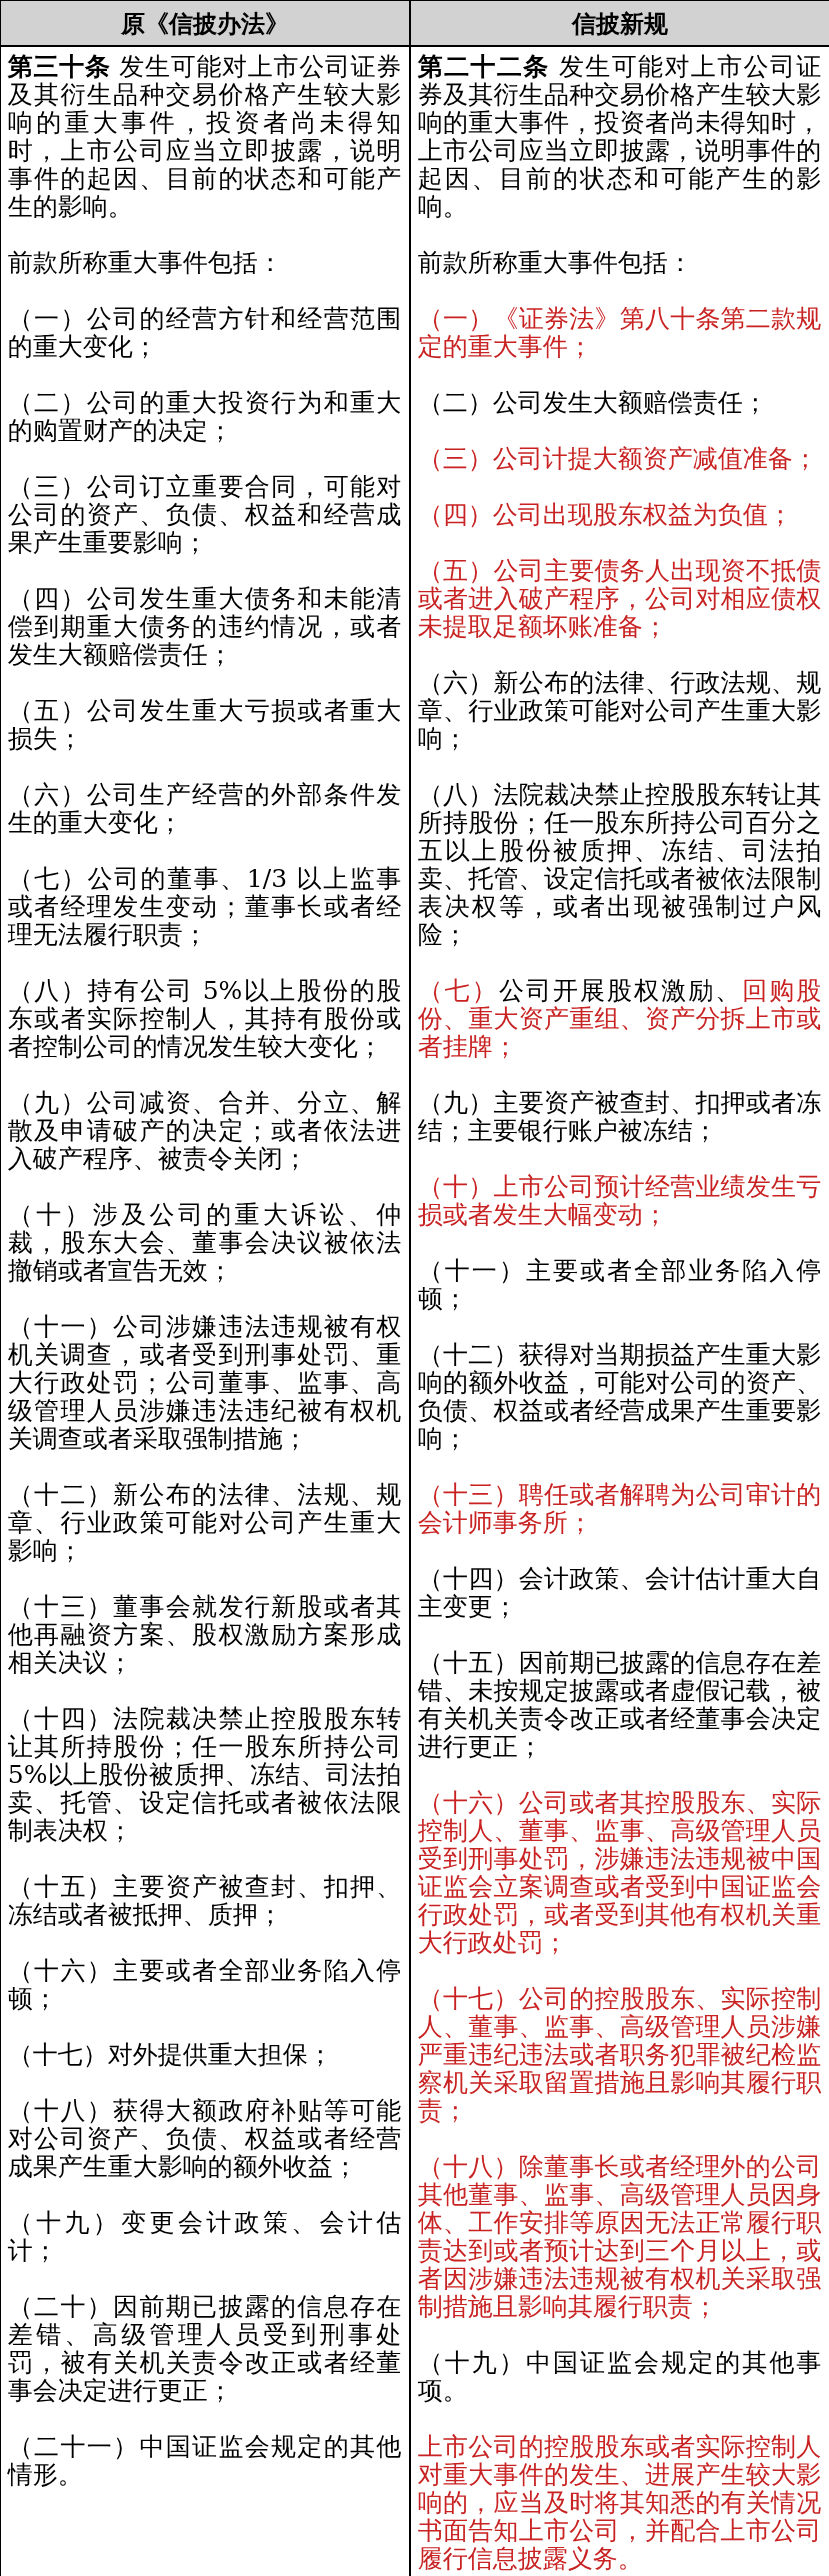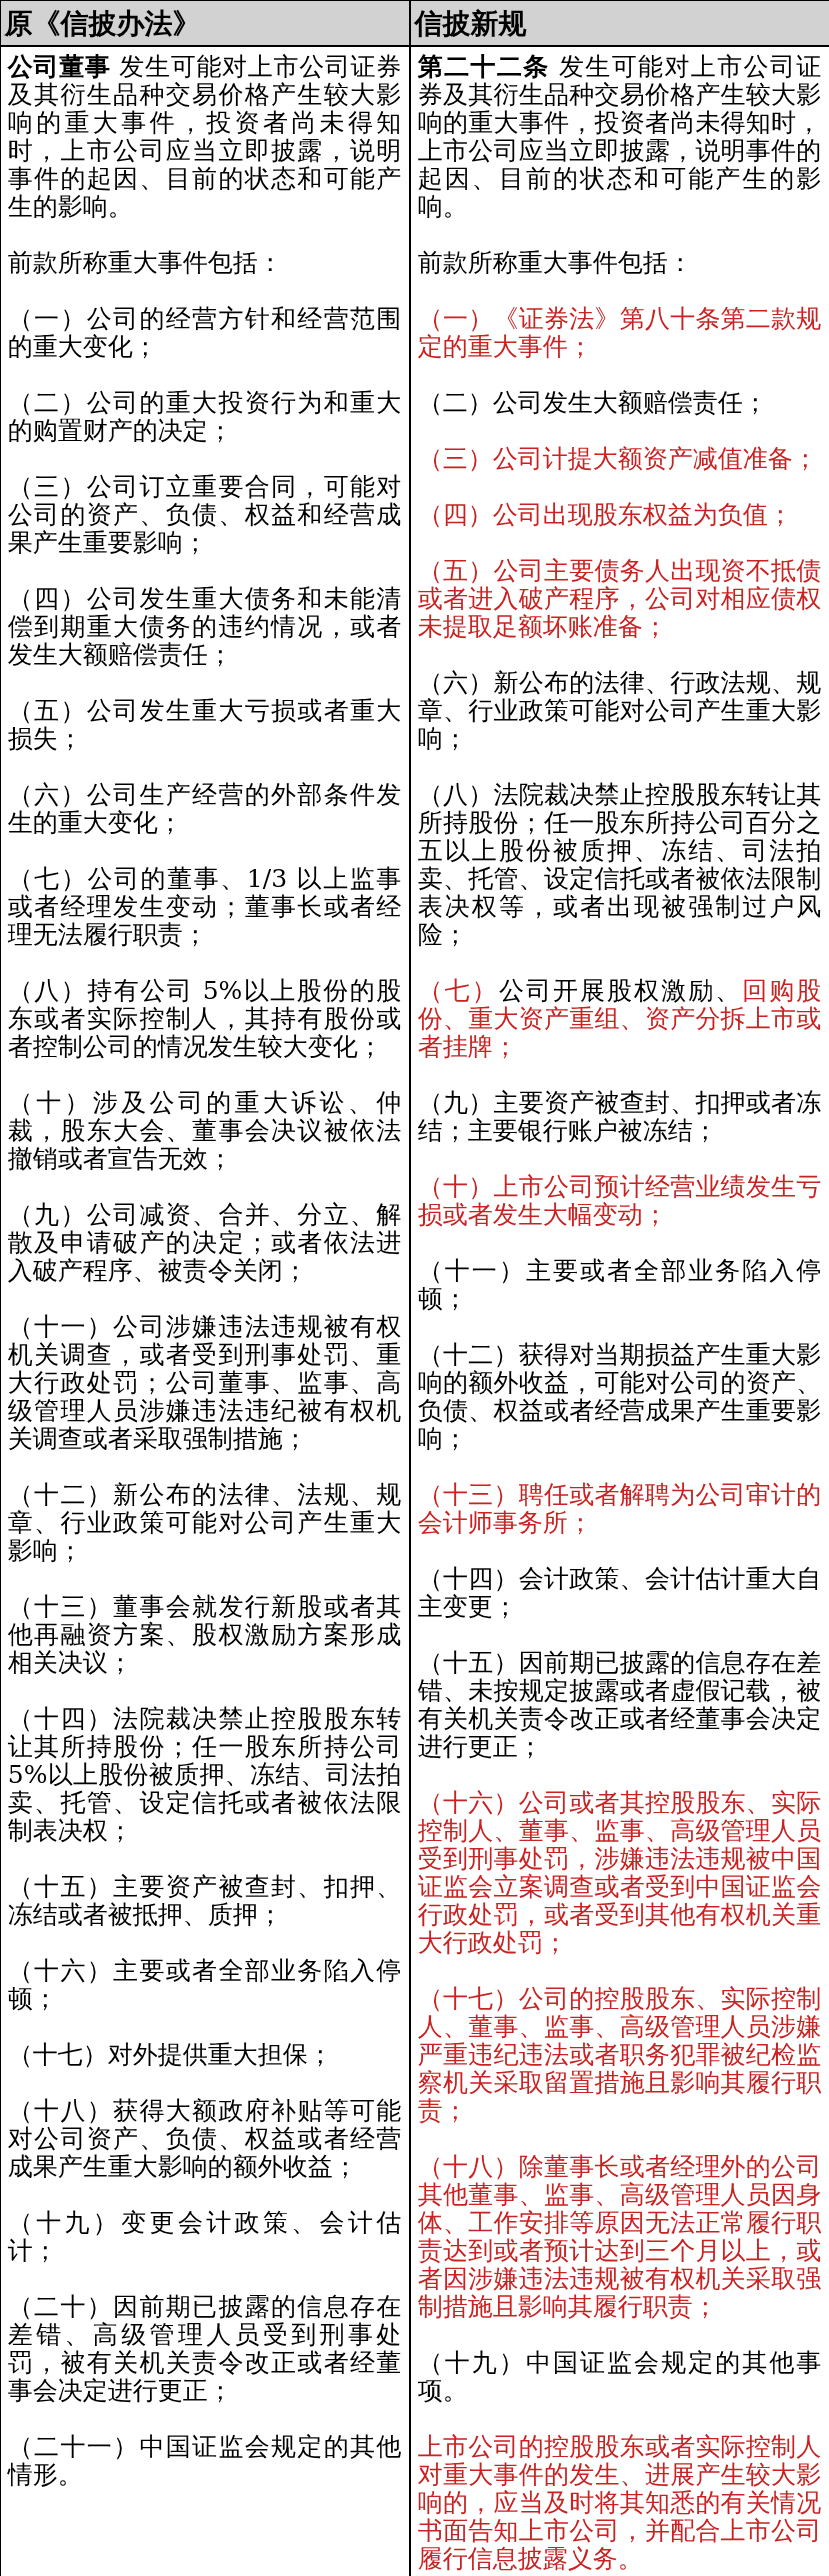--- a/index.html
+++ b/index.html
@@ -17,22 +17,23 @@
   }
   .header-row {
     display: flex;
     background: var(--header-bg, #d2d2d2);
     border-bottom: 2.6px solid var(--border, #000);
   }
   .header-cell {
     flex: 0 0 408px;
     box-sizing: border-box;
     font-weight: bold;
-    font-size: 28px;
+    font-size: 24px;
     line-height: 29px;
+    text-align: center;
     padding: 7.7px 3.4px;
   }
   .header-cell + .header-cell {
     flex: 1 1 auto;
     border-left: 2.6px solid var(--border, #000);
   }
   .body-row {
     display: flex;
     border-bottom: 2.6px solid var(--border, #000);
   }
@@ -65,32 +66,32 @@
 </head>
 <body>
 
 <div class="doc">
   <div class="header-row">
     <div class="header-cell">原《信披办法》</div>
     <div class="header-cell">信披新规</div>
   </div>
   <div class="body-row row-main">
     <div class="cell">
-        <p class="para"><span class="bold">公司董事</span><span>  发生可能对上市公司证券及其衍生品种交易价格产生较大影响的重大事件，投资者尚未得知时，上市公司应当立即披露，说明事件的起因、目前的状态和可能产生的影响。</span></p>
+        <p class="para"><span class="bold">第三十条</span><span>  发生可能对上市公司证券及其衍生品种交易价格产生较大影响的重大事件，投资者尚未得知时，上市公司应当立即披露，说明事件的起因、目前的状态和可能产生的影响。</span></p>
         <p class="para"><span>前款所称重大事件包括：</span></p>
         <p class="para"><span>（一）公司的经营方针和经营范围的重大变化；</span></p>
         <p class="para"><span>（二）公司的重大投资行为和重大的购置财产的决定；</span></p>
         <p class="para"><span>（三）公司订立重要合同，可能对公司的资产、负债、权益和经营成果产生重要影响；</span></p>
         <p class="para"><span>（四）公司发生重大债务和未能清偿到期重大债务的违约情况，或者发生大额赔偿责任；</span></p>
         <p class="para"><span>（五）公司发生重大亏损或者重大损失；</span></p>
         <p class="para"><span>（六）公司生产经营的外部条件发生的重大变化；</span></p>
         <p class="para"><span>（七）公司的董事、1/3 以上监事或者经理发生变动；董事长或者经理无法履行职责；</span></p>
         <p class="para"><span>（八）持有公司 5%以上股份的股东或者实际控制人，其持有股份或者控制公司的情况发生较大变化；</span></p>
+        <p class="para"><span>（九）公司减资、合并、分立、解散及申请破产的决定；或者依法进入破产程序、被责令关闭；</span></p>
         <p class="para"><span>（十）涉及公司的重大诉讼、仲裁，股东大会、董事会决议被依法撤销或者宣告无效；</span></p>
-        <p class="para"><span>（九）公司减资、合并、分立、解散及申请破产的决定；或者依法进入破产程序、被责令关闭；</span></p>
         <p class="para"><span>（十一）公司涉嫌违法违规被有权机关调查，或者受到刑事处罚、重大行政处罚；公司董事、监事、高级管理人员涉嫌违法违纪被有权机关调查或者采取强制措施；</span></p>
         <p class="para"><span>（十二）新公布的法律、法规、规章、行业政策可能对公司产生重大影响；</span></p>
         <p class="para"><span>（十三）董事会就发行新股或者其他再融资方案、股权激励方案形成相关决议；</span></p>
         <p class="para"><span>（十四）法院裁决禁止控股股东转让其所持股份；任一股东所持公司 5%以上股份被质押、冻结、司法拍卖、托管、设定信托或者被依法限制表决权；</span></p>
         <p class="para"><span>（十五）主要资产被查封、扣押、冻结或者被抵押、质押；</span></p>
         <p class="para"><span>（十六）主要或者全部业务陷入停顿；</span></p>
         <p class="para"><span>（十七）对外提供重大担保；</span></p>
         <p class="para"><span>（十八）获得大额政府补贴等可能对公司资产、负债、权益或者经营成果产生重大影响的额外收益；</span></p>
         <p class="para"><span>（十九）变更会计政策、会计估计；</span></p>
         <p class="para"><span>（二十）因前期已披露的信息存在差错、高级管理人员受到刑事处罚，被有关机关责令改正或者经董事会决定进行更正；</span></p>

